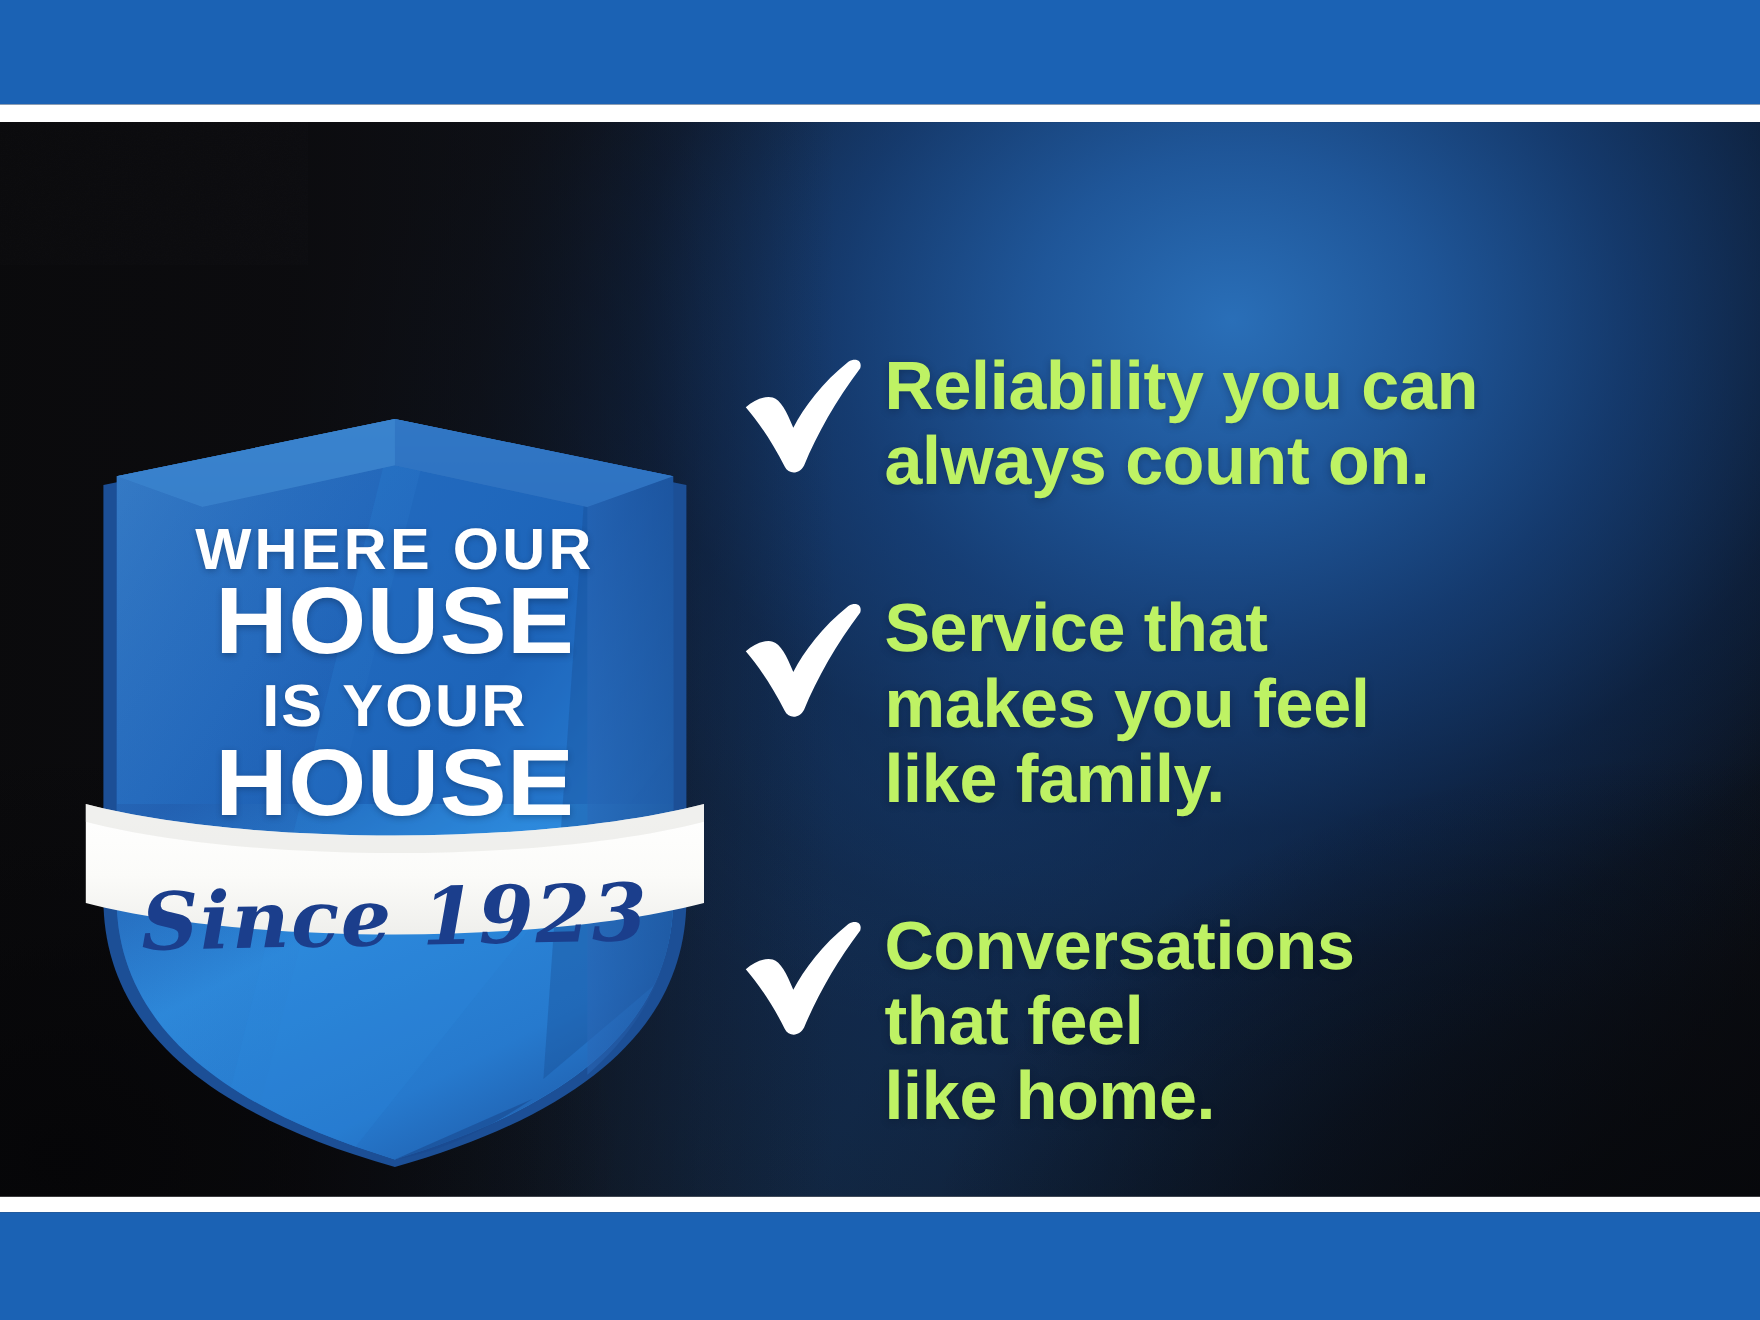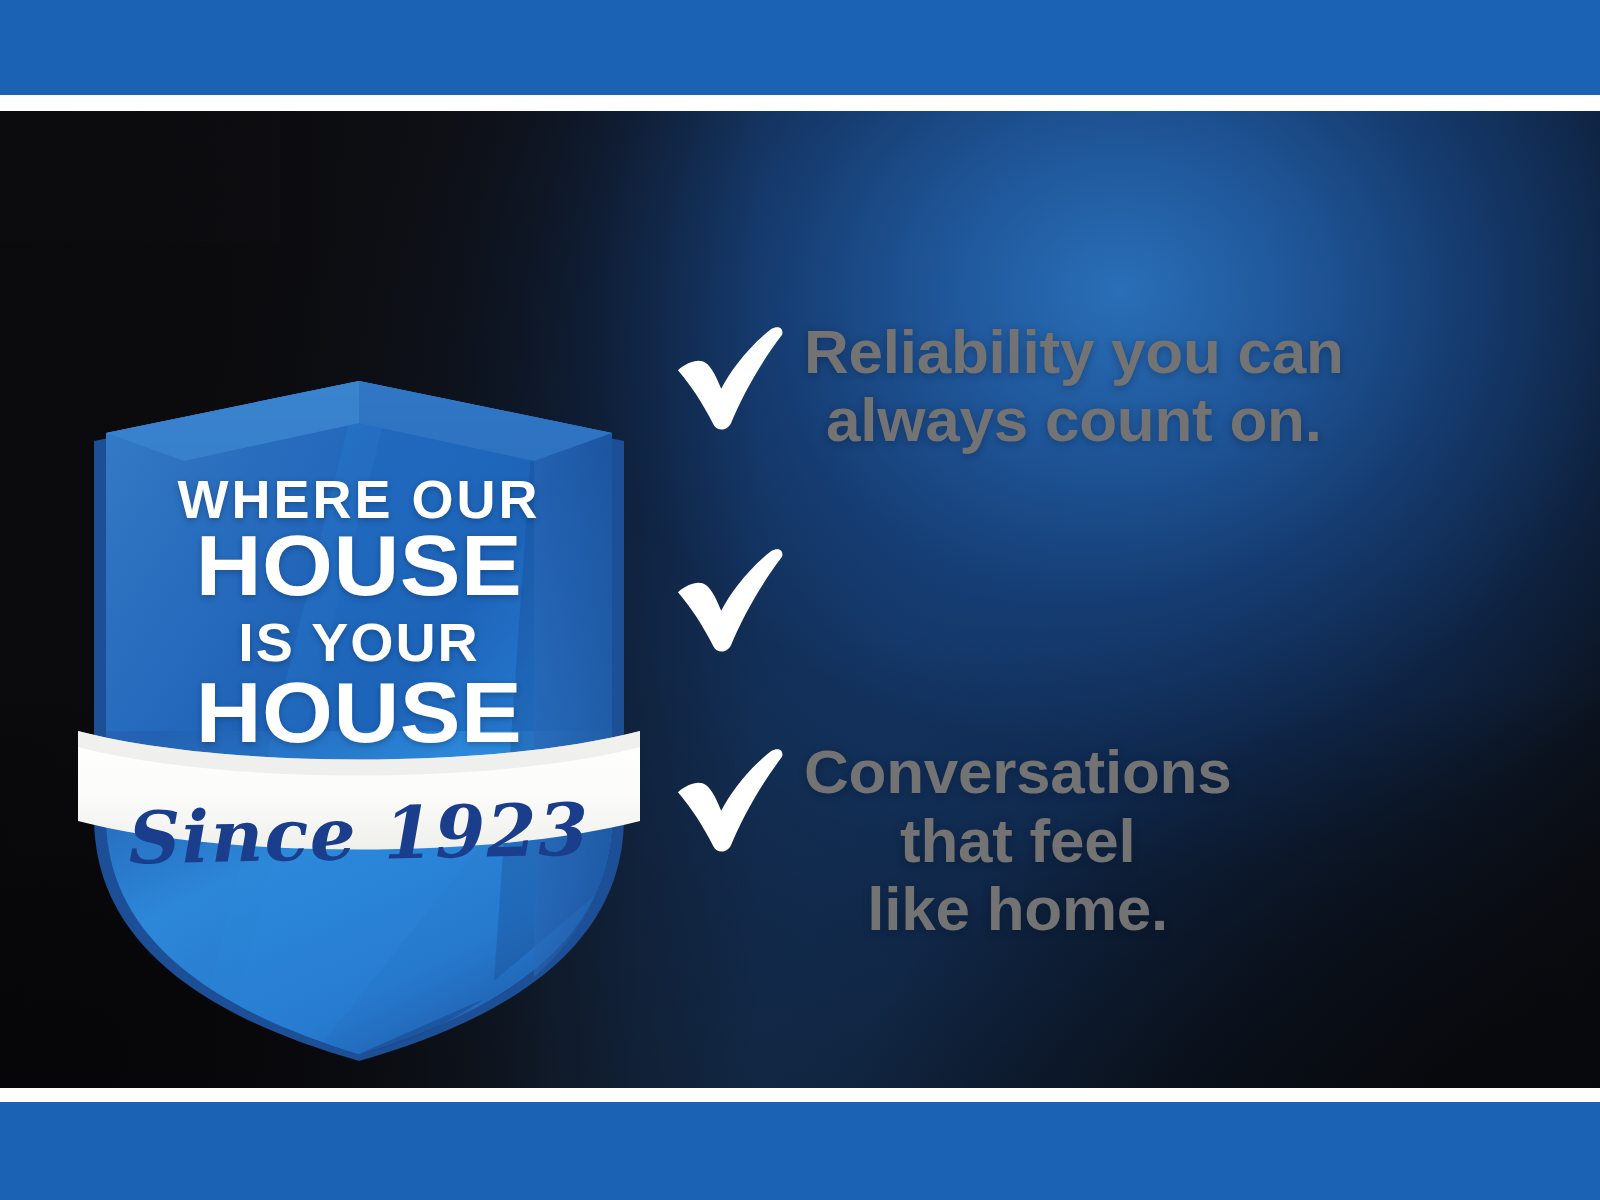--- a/index.html
+++ b/index.html
@@ -140,29 +140,28 @@
   .benefit:last-child { margin-bottom: 16px; }
 
   .check {
     flex: 0 0 auto;
     width: 132px;
     margin-top: 8px;
   }
   .check svg { display: block; width: 118px; height: 108px; }
 
   .benefit-text {
-    color: #737373;
+    color: #bef264;
     font-family: "Liberation Sans", sans-serif;
     font-weight: 700;
     font-size: 62px;
     line-height: 1.10;
     letter-spacing: -0.004em;
     white-space: pre-line;
     text-shadow: 0 2px 8px rgba(3,14,34,0.30);
-    text-align: center;
   }
   #benefit-1 .benefit-text { padding-top: 2px; }
   #benefit-2 { margin-top: 10px; }
   #benefit-3 { margin-top: 12px; }
 </style>
 </head>
 <body>
 
 <div id="stage">
 
@@ -281,20 +280,23 @@
 
       <div class="benefit" id="benefit-2">
         <div class="check">
           <svg viewBox="0 0 120 110">
             <path d="M6,47 C14,40 24,36 31,38 C38,40 44,51 50,66
                      C60,47 77,24 101,5 C108,1 114,4 112,11
                      C90,40 72,72 60,101 C56,109 46,110 42,102
                      C31,80 18,61 6,47 Z" fill="#ffffff"></path>
           </svg>
         </div>
+        <div class="benefit-text">Service that
+makes you feel
+like family.</div>
       </div>
 
       <div class="benefit" id="benefit-3">
         <div class="check">
           <svg viewBox="0 0 120 110">
             <path d="M6,47 C14,40 24,36 31,38 C38,40 44,51 50,66
                      C60,47 77,24 101,5 C108,1 114,4 112,11
                      C90,40 72,72 60,101 C56,109 46,110 42,102
                      C31,80 18,61 6,47 Z" fill="#ffffff"></path>
           </svg>

